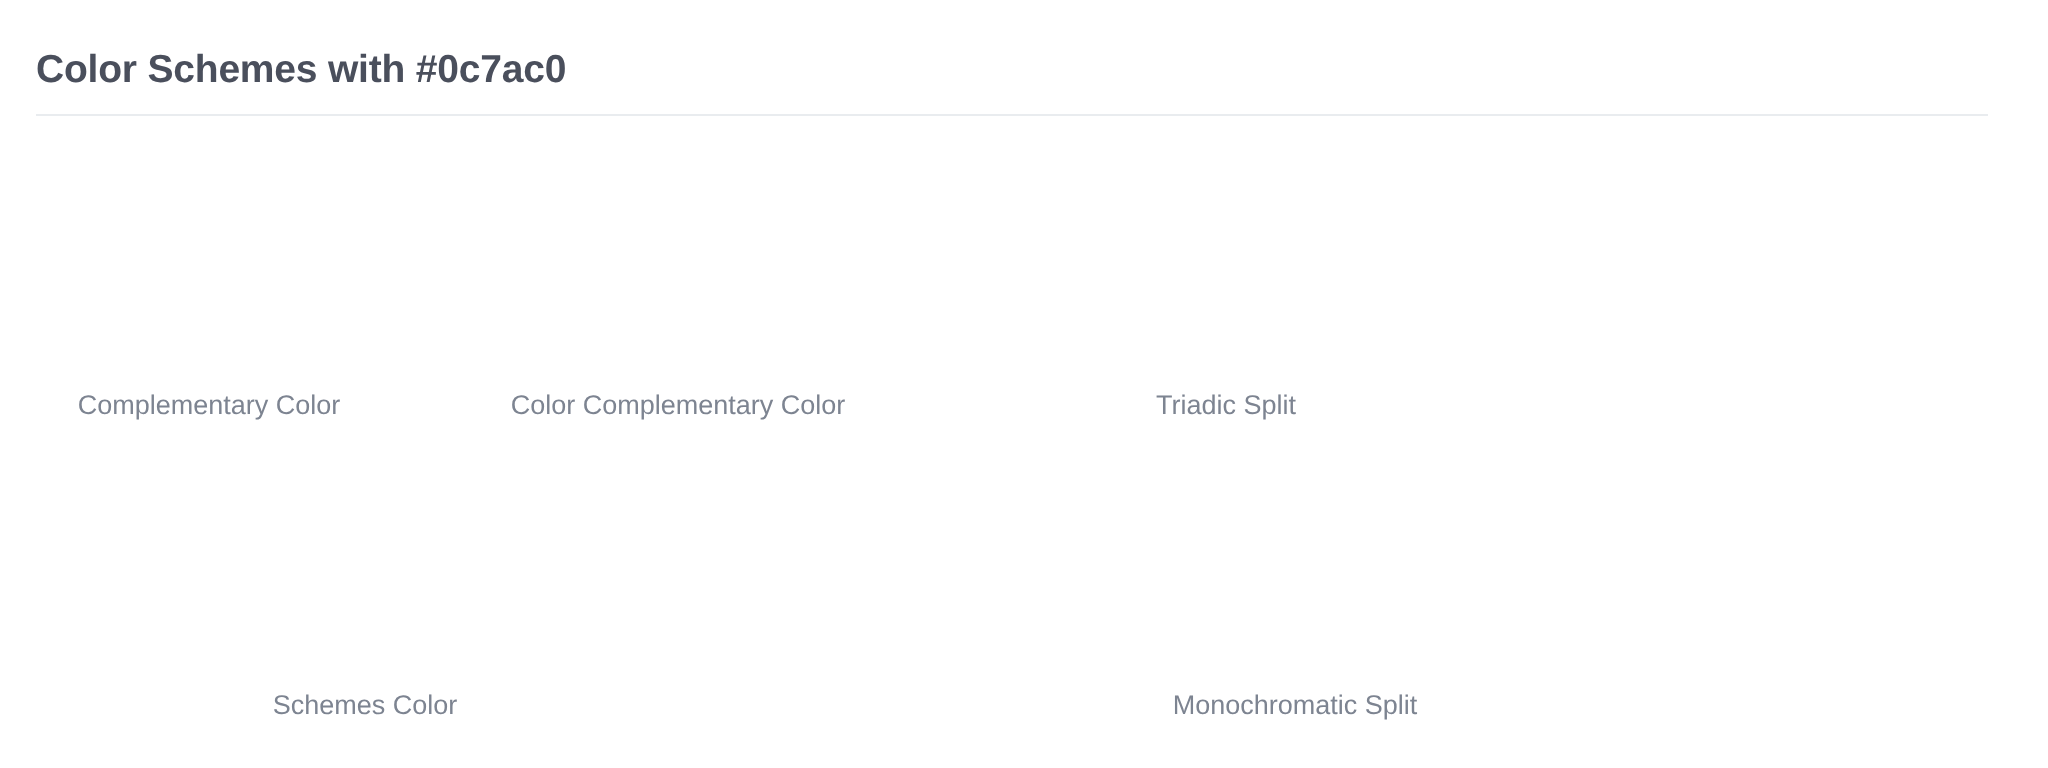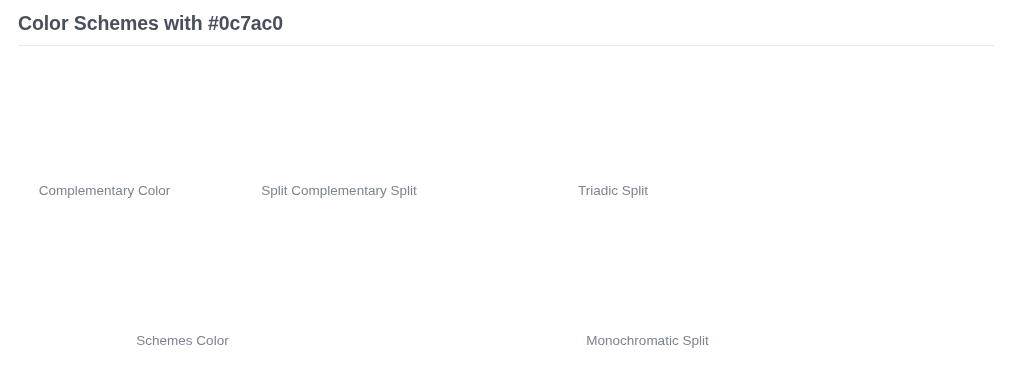--- a/index.html
+++ b/index.html
@@ -11,21 +11,21 @@
     height: 384px;
     background: #ffffff;
     font-family: "Liberation Sans", sans-serif;
     overflow: hidden;
   }
 
   .page {
     width: 1012px;
     height: 384px;
     box-sizing: border-box;
-    padding: 0 18px;
+    padding: 12px 18px;
     position: relative;
     border-radius: 18px;
   }
 
   
   .header {
     padding-top: 10px;
     padding-left: 0px;
     border-bottom: 1px solid #e9ecef;
     padding-bottom: 9px;
@@ -108,21 +108,21 @@
       <div class="scheme-label">Complementary Color</div>
     </div>
 
 
     <div class="scheme-card card-split-complementary">
       <div class="swatch-strip">
         <div class="swatch" title="#c2b13c" style="background-color: rgb(194, 177, 60);"></div>
         <div class="swatch" title="#3579bd" style="background-color: rgb(53, 121, 189);"></div>
         <div class="swatch" title="#b72228" style="background-color: rgb(183, 34, 40);"></div>
       </div>
-      <div class="scheme-label">Split Complementary Split</div>
+      <div class="scheme-label">Color Complementary Color</div>
     </div>
 
     <div class="scheme-card card-triadic">
       <div class="swatch-strip">
         <div class="swatch" title="#86bc3a" style="background-color: rgb(134, 188, 58);"></div>
         <div class="swatch" title="#3579bd" style="background-color: rgb(53, 121, 189);"></div>
         <div class="swatch" title="#b02a80" style="background-color: rgb(176, 42, 128);"></div>
       </div>
       <div class="scheme-label">Triadic Split</div>
     </div>

